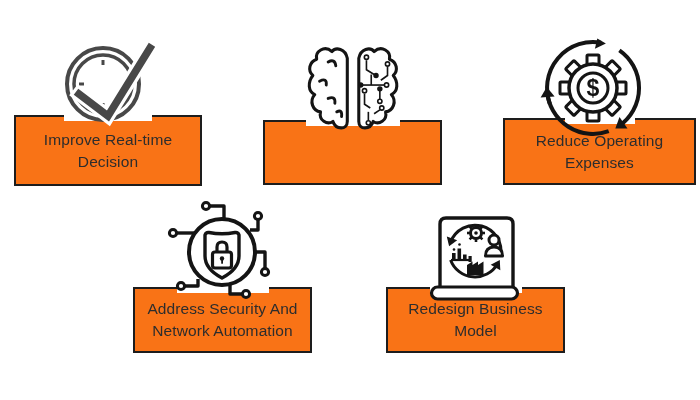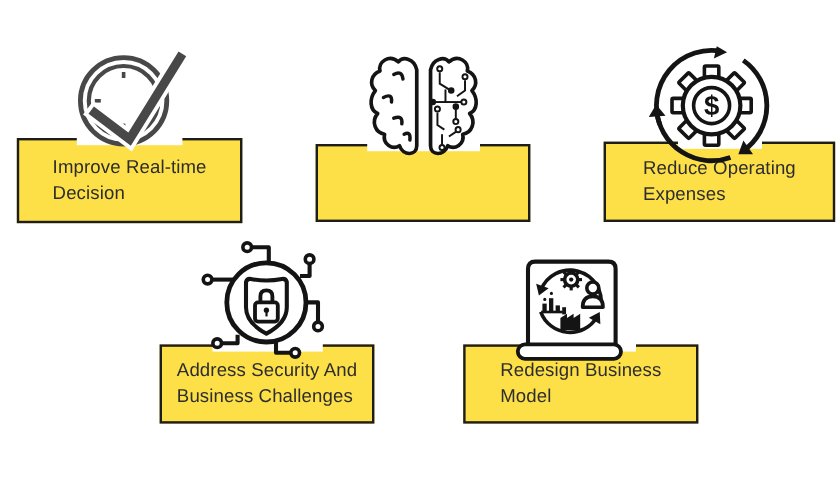--- a/index.html
+++ b/index.html
@@ -4,22 +4,22 @@
 <style>
   :root{
     --bg:#ffffff; --border:#1d1d1d; --text:#2d2d2d; --icon:#141414; --icon_clock:#484848;
   }
   html,body{margin:0;padding:0;background:#fff;}
   .canvas{
     position:relative;width:700px;height:400px;background:var(--bg);
     font-family:"Liberation Sans",sans-serif;overflow:hidden;
   }
   .box{
-    position:absolute;background:#fde047;border:2px solid var(--border);
-    display:flex;align-items:center;justify-content:center;
+    position:absolute;background:#f97316;border:2px solid var(--border);
+    display:flex;align-items:center;justify-content:center;text-align:center;
     box-sizing:border-box;
   }
   .gap{
     position:absolute;top:-4px;left:50%;transform:translateX(-50%);
     height:8px;background:#fff;z-index:1;
   }
   .label{
     white-space:pre-line;font-size:15.5px;line-height:1.42;color:var(--text);
     letter-spacing:.1px;
   }
@@ -141,21 +141,21 @@
       <circle cx="54" cy="50" r="24" fill="#fff" stroke="var(--icon)" stroke-width="3.5"></circle>
       <circle cx="54" cy="50" r="15" fill="#fff" stroke="var(--icon)" stroke-width="3"></circle>
       <text x="54" y="58" text-anchor="middle" font-size="23" font-weight="600" fill="var(--icon)">$</text>
     </svg>
   </div>
 
   <div>
     <div class="box" style="left:133px;top:287px;width:179px;height:66px">
       <span class="gap" style="width:92px"></span>
       <span class="label">Address Security And
-Business Challenges</span>
+Network Automation</span>
     </div>
     <svg class="icon" style="left:168px;top:200px" width="108" height="102" viewBox="0 0 108 102">
 
       <g fill="none" stroke="var(--icon)" stroke-width="3.4" stroke-linejoin="round">
         <polyline points="56,19 56,6 42,6"></polyline>
         <polyline points="82,30 90,30 90,20"></polyline>
         <polyline points="8,33 27,33"></polyline>
         <polyline points="87,52 97,52 97,68"></polyline>
         <polyline points="17,86 30,86 30,79"></polyline>
         <polyline points="62,84 62,94 74,94"></polyline>
@@ -171,21 +171,21 @@
       <circle cx="54" cy="52" r="33" fill="#fff" stroke="var(--icon)" stroke-width="4"></circle>
       <path d="M37,35 Q38,32 41,32.5 Q54,35 67,32.5 Q70,32 71,35 L71,56 Q71,69 54,78 Q37,69 37,56 Z" fill="#fff" stroke="var(--icon)" stroke-width="3.4" stroke-linejoin="round"></path>
       <path d="M49,53 L49,47 Q49,42 54,42 Q59,42 59,47 L59,53" fill="none" stroke="var(--icon)" stroke-width="3.2"></path>
       <rect x="44.5" y="52" width="19" height="16" rx="2.5" fill="#fff" stroke="var(--icon)" stroke-width="3.2"></rect>
       <circle cx="54" cy="58.5" r="2.2" fill="var(--icon)"></circle>
       <rect x="53.2" y="59.5" width="1.8" height="4.2" fill="var(--icon)"></rect>
     </svg>
   </div>
 
   <div>
-    <div class="box" style="left:386px;top:287px;width:196px;height:66px">
+    <div class="box" style="left:386px;top:287px;width:179px;height:66px">
       <span class="gap" style="width:92px"></span>
       <span class="label">Redesign Business
 Model</span>
     </div>
     <svg class="icon" style="left:429px;top:212px" width="92" height="90" viewBox="0 0 92 90">
 
       <path d="M11,80 L11,12 Q11,6 17,6 L78,6 Q84,6 84,12 L84,80" fill="#fff" stroke="var(--icon)" stroke-width="3.4"></path>
 
       <g fill="none" stroke="var(--icon)" stroke-width="3">
         <path d="M71.6,43.5 A26,26 0 0 0 21.6,30.1"></path>

